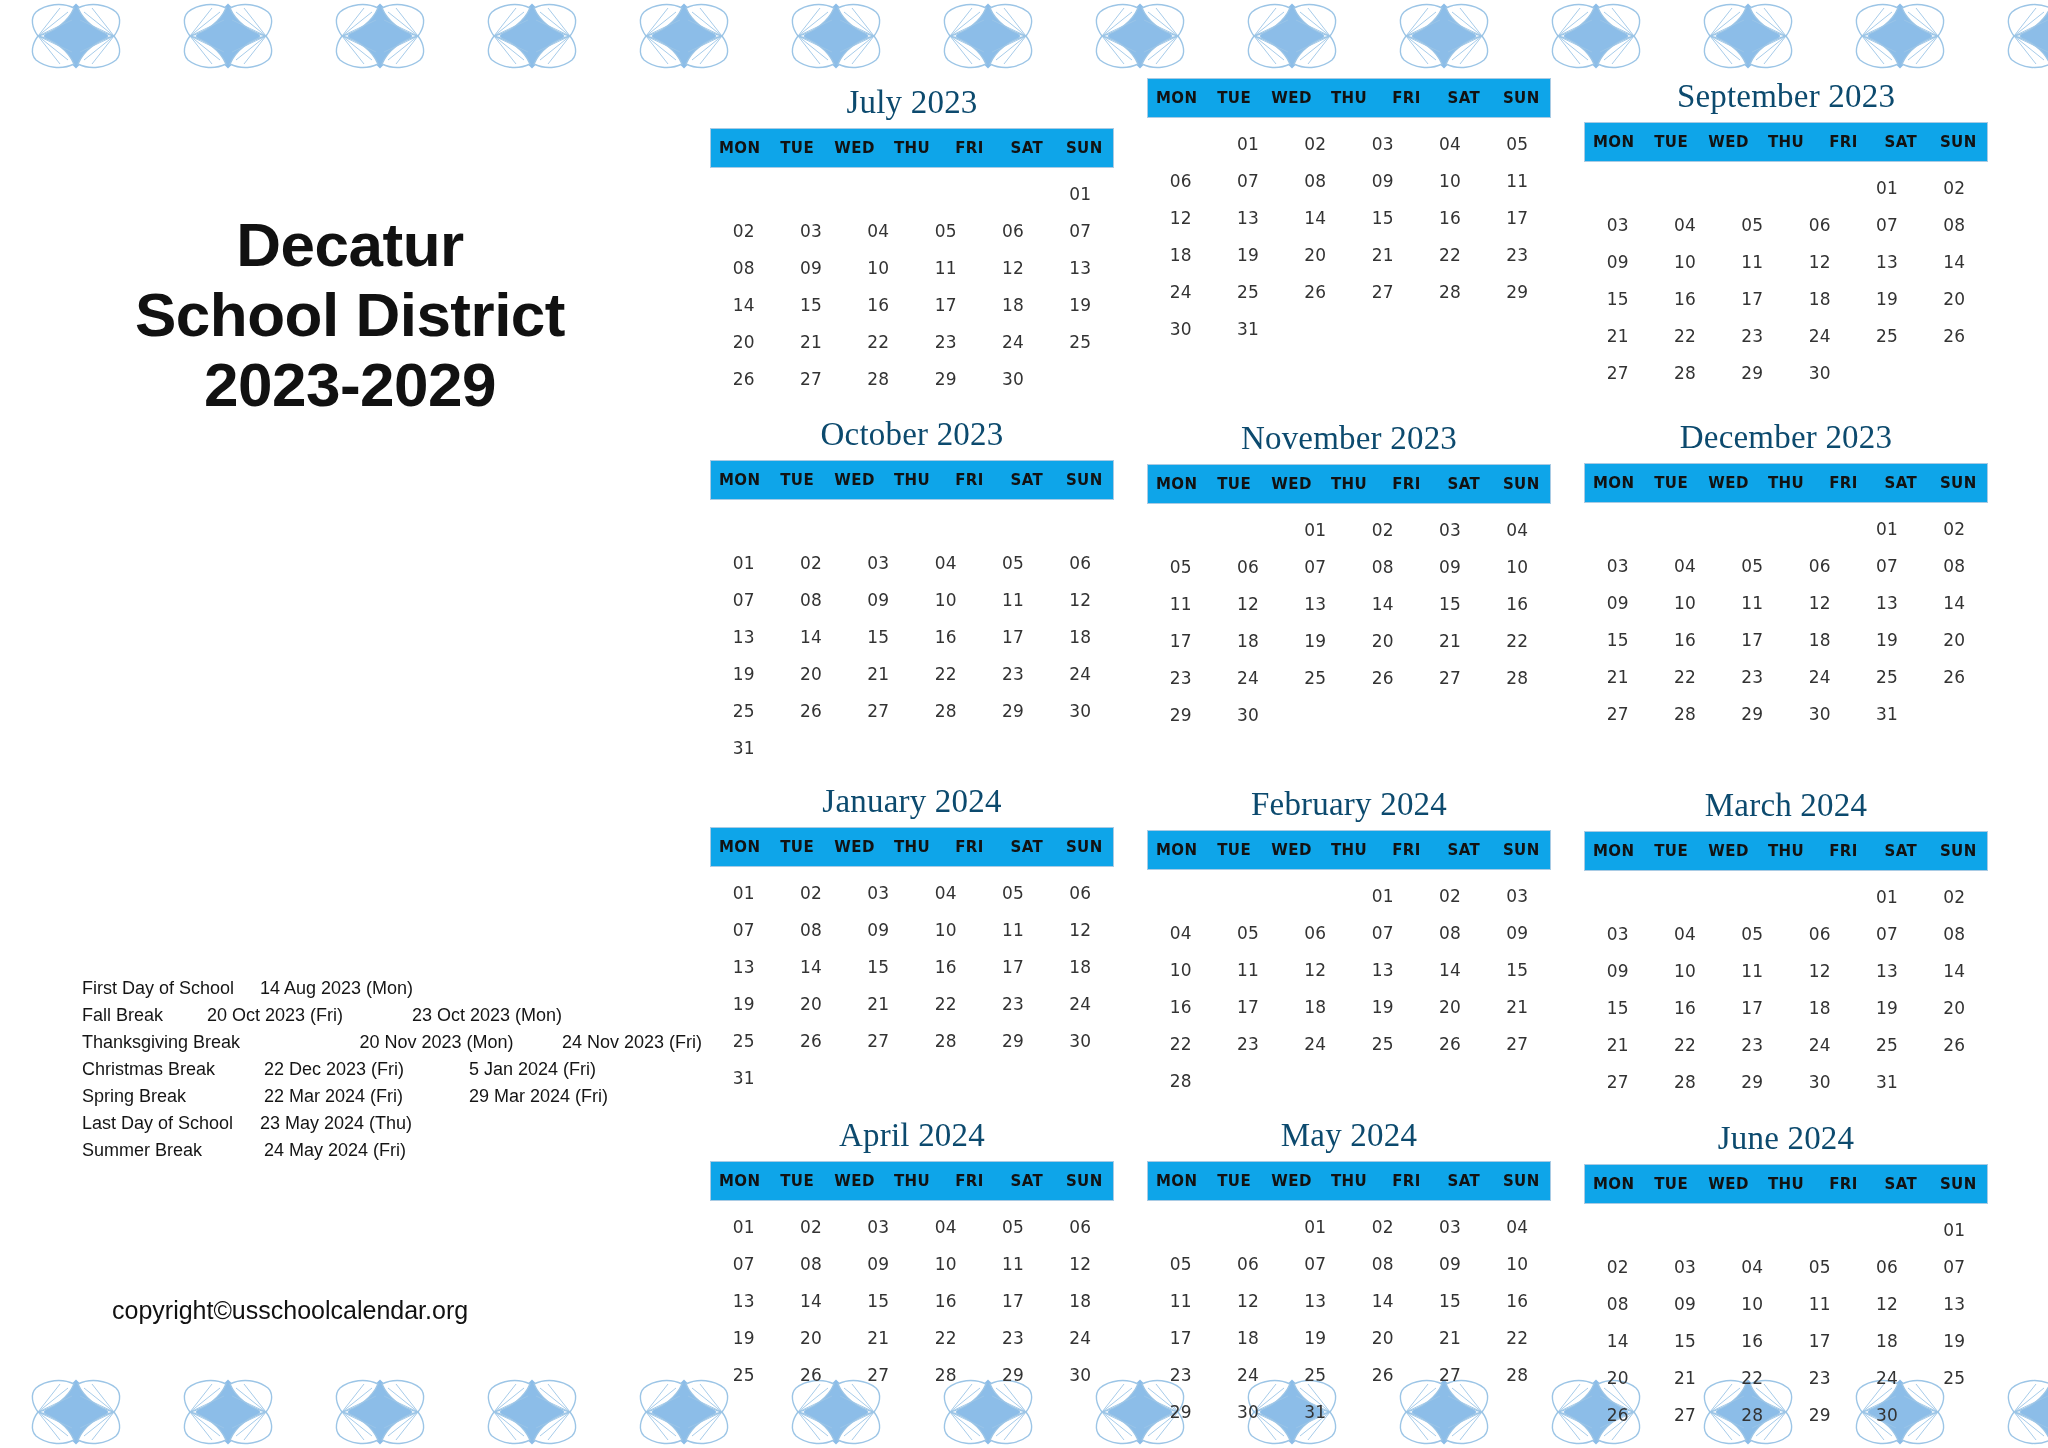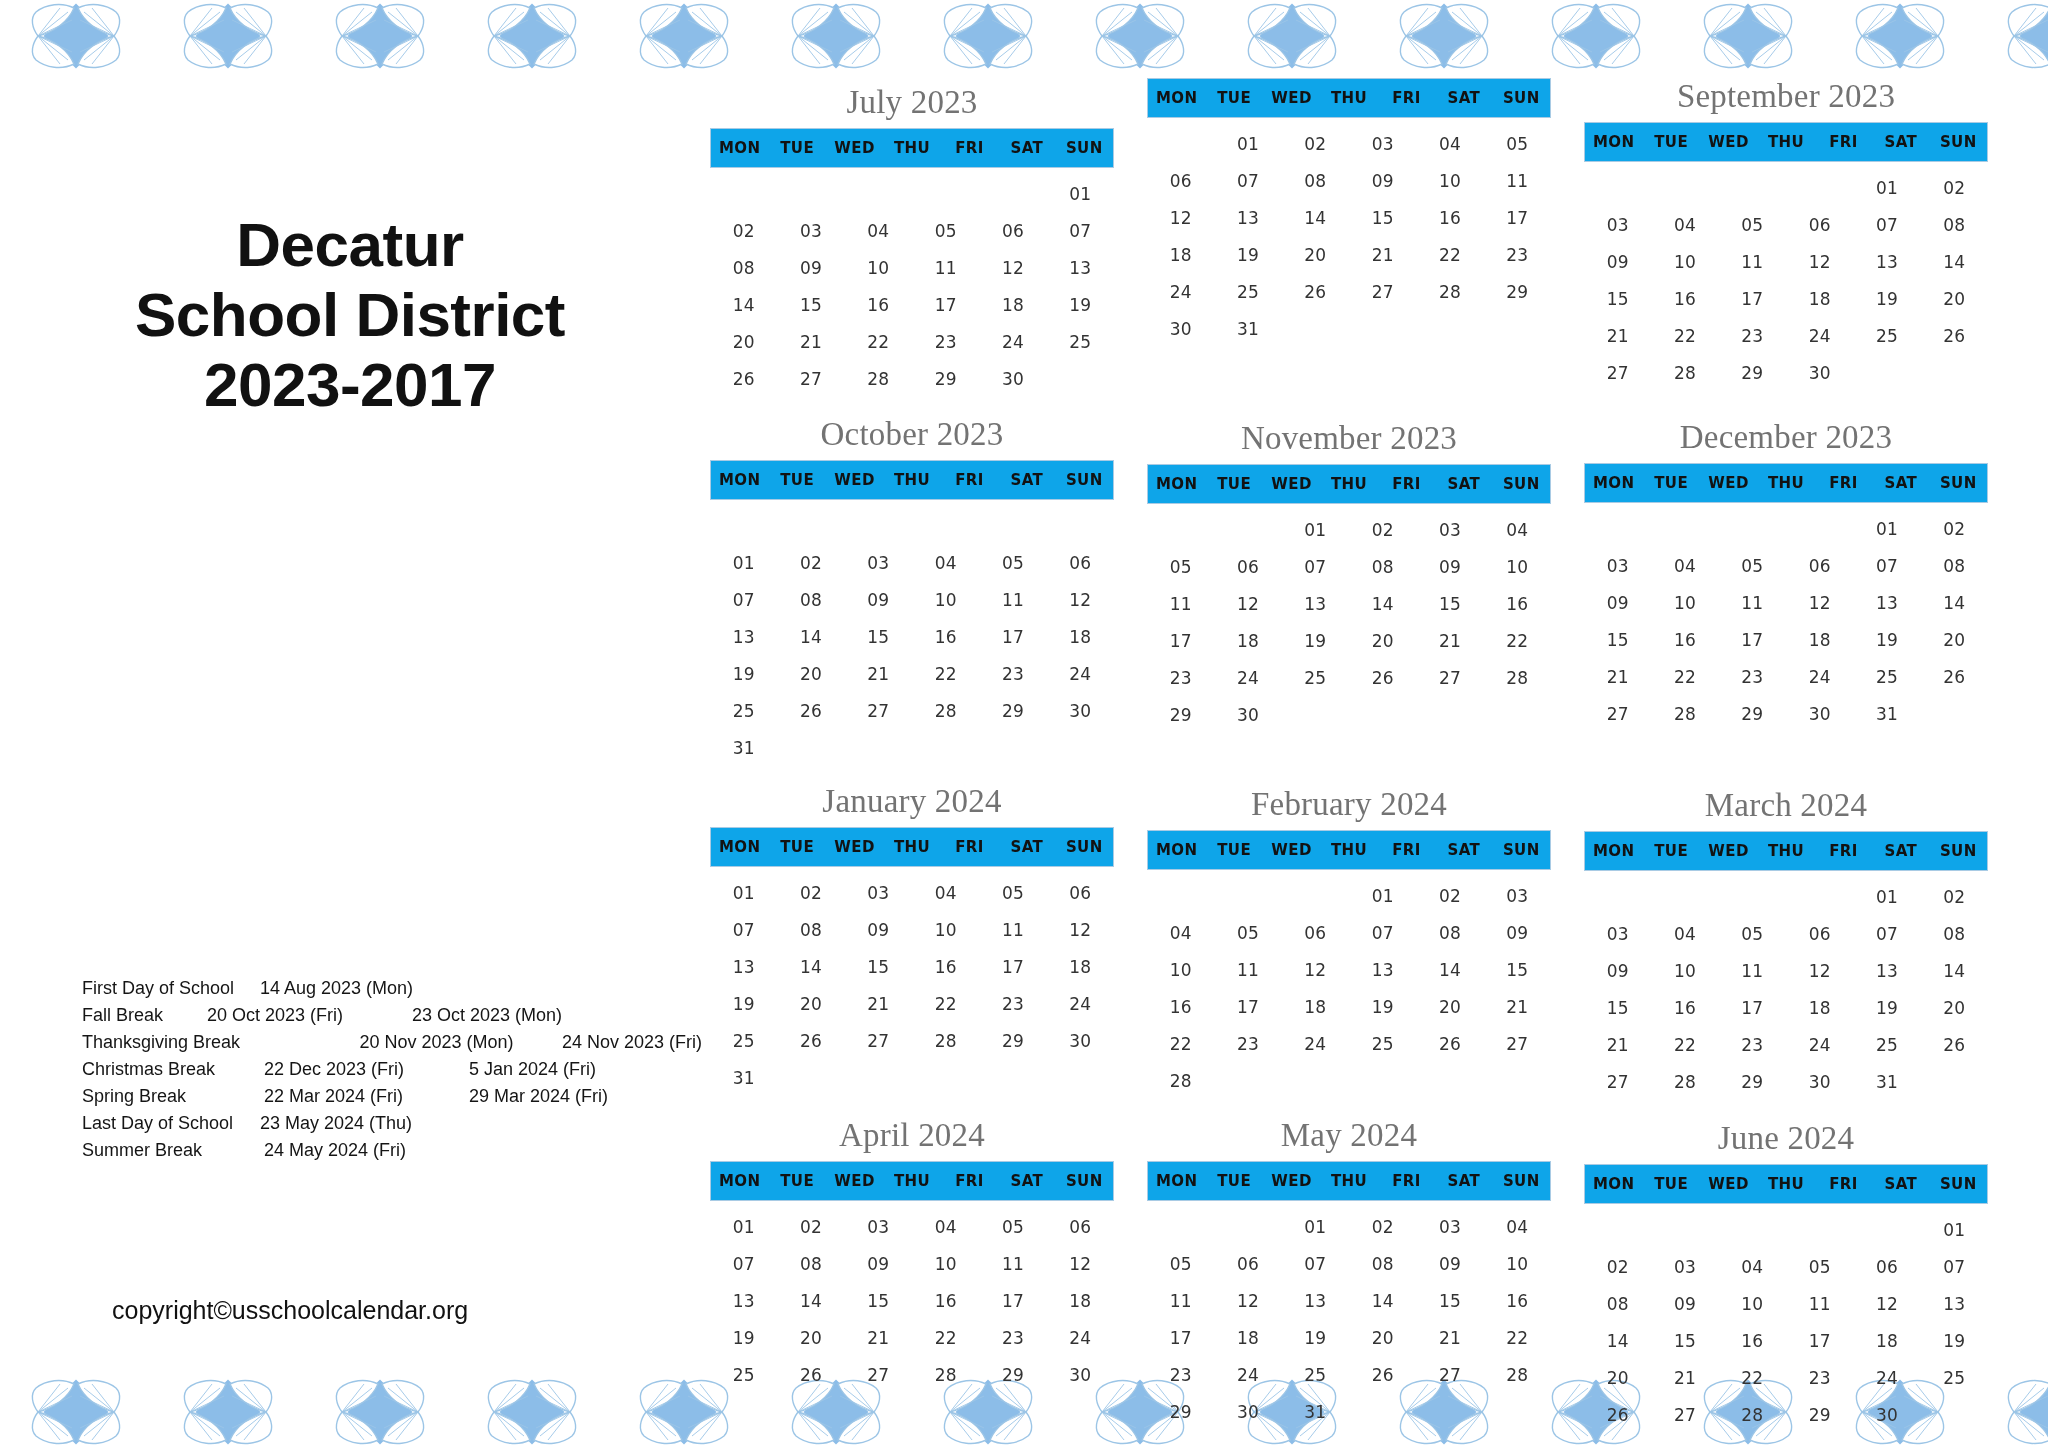--- a/index.html
+++ b/index.html
@@ -105,21 +105,21 @@
     width: 404px;
     margin-right: 33px;
   }
   .month:last-child { margin-right: 0; }
 
   .month-name {
     font-family: "Liberation Serif", serif;
     font-size: 33px;
     font-weight: 400;
     text-align: center;
-    color: #737373;
+    color: #0c4a6e;
     letter-spacing: 0.2px;
     margin-bottom: 7px;
     white-space: nowrap;
   }
 
   .weekday-header {
     border: 1.5px solid #a9cbe4;
     background: #0ea5e9;
     display: grid;
     grid-template-columns: repeat(7, 1fr);
@@ -241,21 +241,21 @@
       <use href="#repeatUnit2" x="1824"></use>
         <use href="#repeatUnit2" x="1976"></use>
     </g>
   </svg>
 </div>
 
 <div class="left-panel">
   <div class="cal-title">
     <div>Decatur</div>
     <div>School District</div>
-    <div>2023-2017</div>
+    <div>2023-2029</div>
   </div>
 </div>
 
 <div class="holiday-list">
   <div class="holiday-row hr0">
     <span class="holiday-name">First Day of School</span>
     <span class="holiday-start">14 Aug 2023 (Mon)</span>
     <span class="holiday-end"></span>
   </div>
   <div class="holiday-row hr1">

